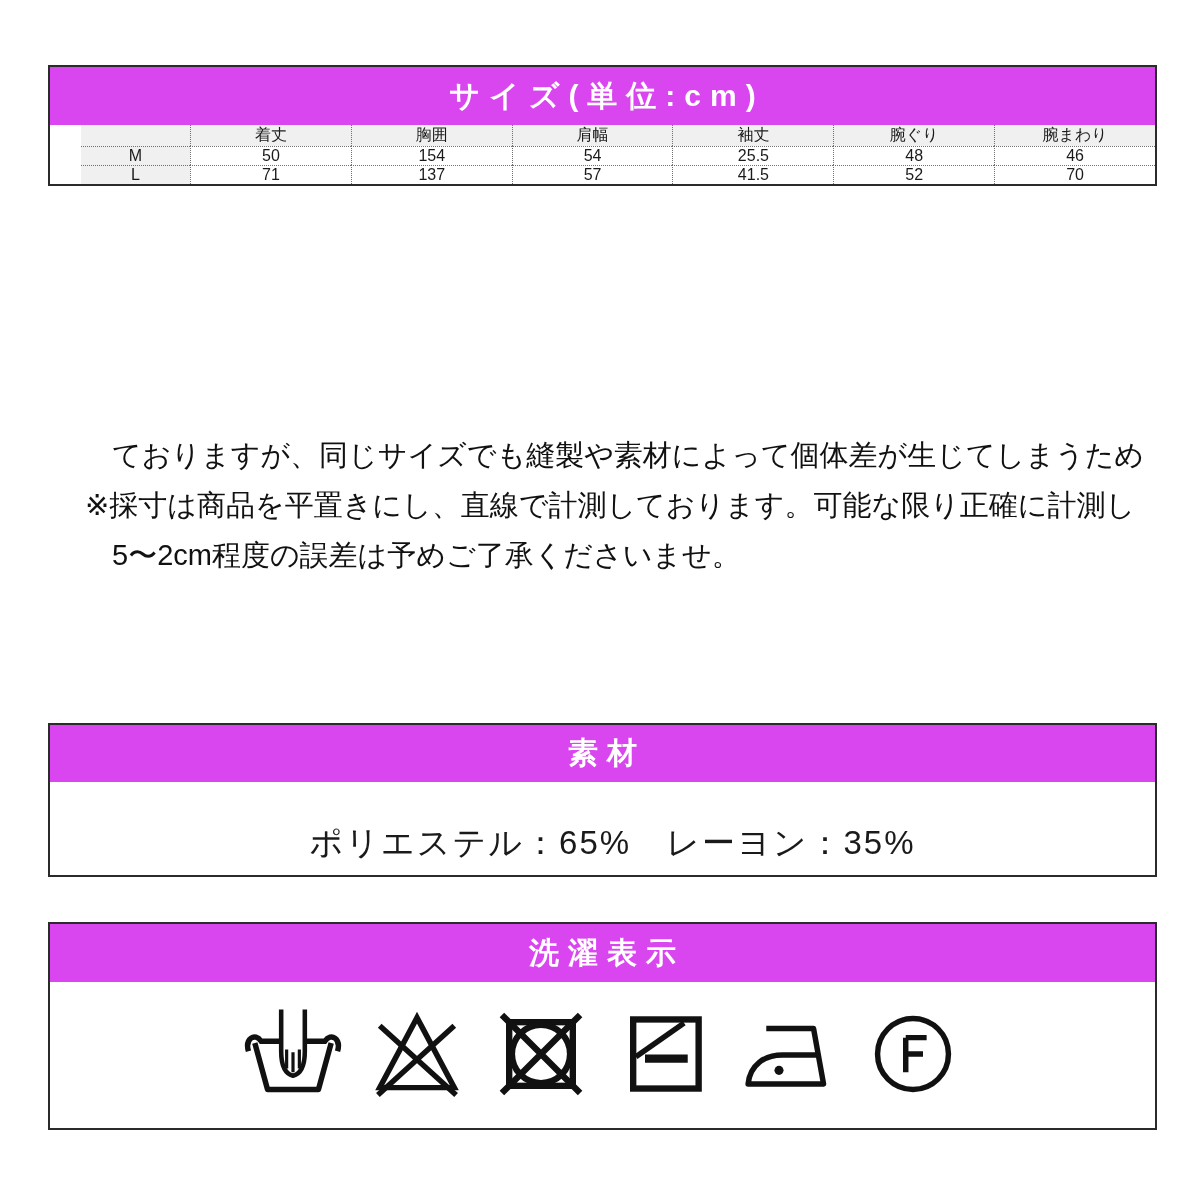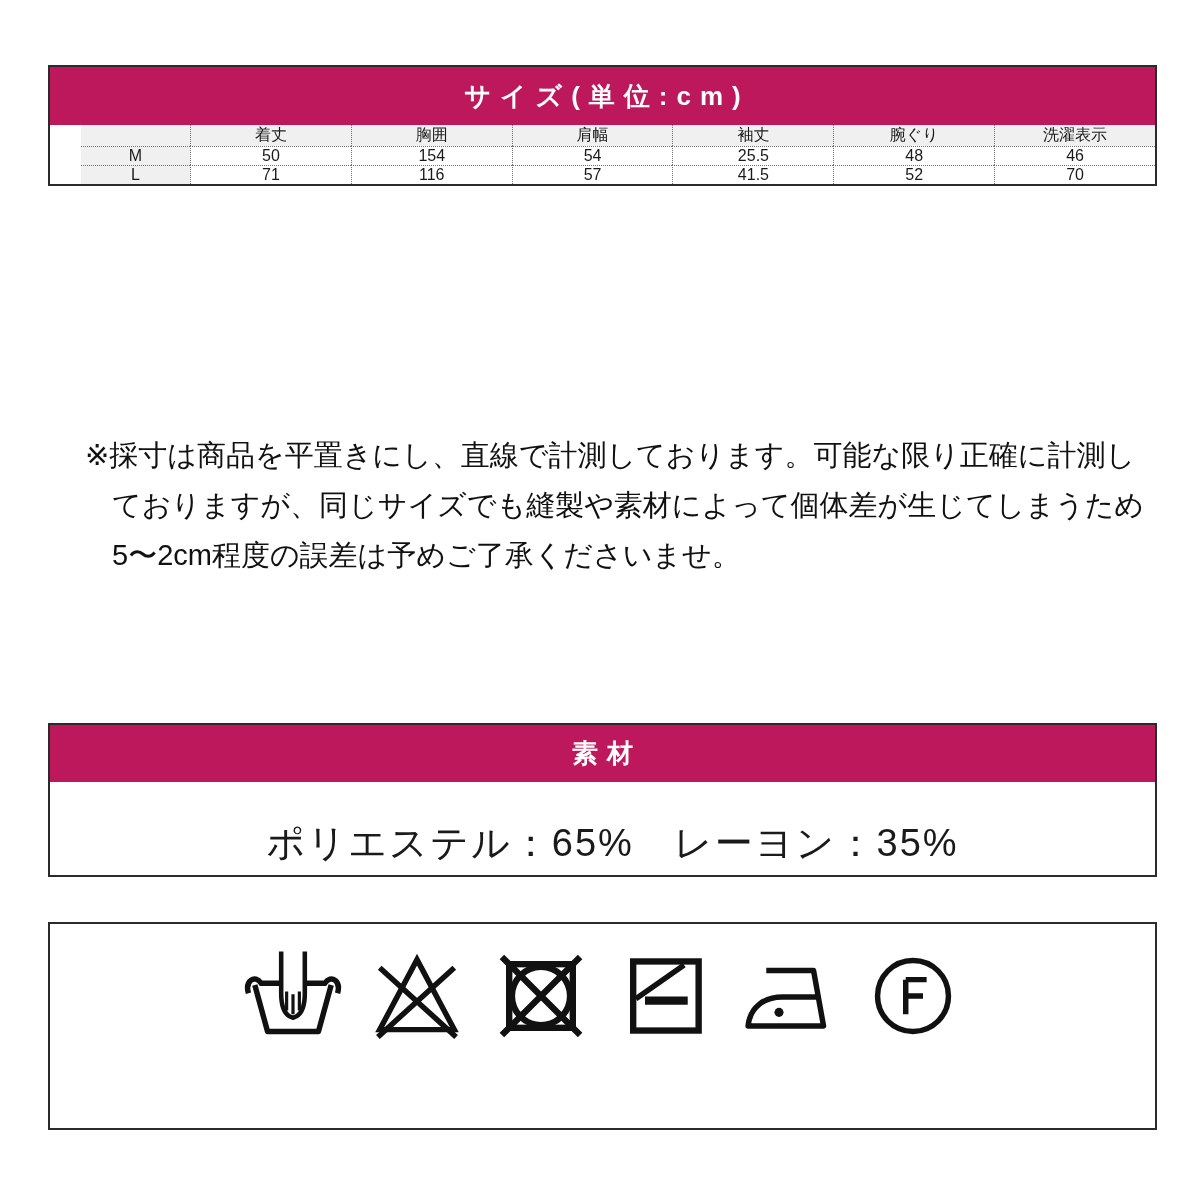--- a/index.html
+++ b/index.html
@@ -3,43 +3,43 @@
 <meta charset="utf-8">
 <style>
   html,body{margin:0;padding:0;background:#fff;}
   .page{
     position:relative;width:1200px;height:1200px;background:#ffffff;
     font-family:"Liberation Sans","DejaVu Sans",sans-serif;color:#1a1a1a;overflow:hidden;
   }
   
   .boxed{position:absolute;left:48px;width:1109px;border:2px solid #2b2b2b;box-sizing:border-box;background:#fff;}
   .bar{
-    background:#be185d;color:#fff;display:flex;align-items:center;justify-content:center;
-    font-weight:bold;font-size:26px;letter-spacing:9px;text-indent:9px;
+    background:#d946ef;color:#fff;display:flex;align-items:center;justify-content:center;
+    font-weight:bold;font-size:30px;letter-spacing:9px;text-indent:9px;
   }
   
   .size-section{top:65px;}
   .size-section .bar{height:58px;}
   .size-grid{display:grid;grid-template-columns:109px repeat(6,1fr);margin-left:31px;}
   .cell{
     display:flex;align-items:center;justify-content:center;box-sizing:border-box;background:#fff;
   }
   .cell.gray{background:#f0f0f0;}
   .cell.vline{border-left:1px dotted #707070;}
   .cell.hline{border-top:1px dotted #707070;}
   
   .note{position:absolute;left:85px;width:1000px;font-size:29px;color:#111;}
   .note-1{top:430px;}
   .note-2{top:605px;}
   .note-line{line-height:50px;white-space:nowrap;}
   .note-line.cont{padding-left:27px;}
   
   .material-section{top:723px;height:154px;}
   .material-section .bar{height:57px;}
-  .material-body{height:122px;display:flex;align-items:center;justify-content:center;font-size:38px;letter-spacing:2px;margin-left:20px;}
+  .material-body{height:122px;display:flex;align-items:center;justify-content:center;font-size:33px;letter-spacing:2px;margin-left:20px;}
   
   .washing-section{top:922px;height:208px;}
   .washing-section .bar{height:58px;}
   .washing-body{height:144px;display:flex;align-items:center;justify-content:center;gap:24px;}
   .care-icon{width:100px;height:104px;display:block;}
 </style>
 </head>
 <body>
 
 <div class="page">
@@ -49,55 +49,58 @@
       <span>サイズ(単位:cm)</span>
     </div>
     <div class="size-grid">
 
       <div class="cell gray head-row"></div>
       <div class="cell gray vline head-row">着丈</div>
       <div class="cell gray vline head-row">胸囲</div>
       <div class="cell gray vline head-row">肩幅</div>
       <div class="cell gray vline head-row">袖丈</div>
       <div class="cell gray vline head-row">腕ぐり</div>
-      <div class="cell gray vline head-row">洗濯表示</div>
+      <div class="cell gray vline head-row">腕まわり</div>
 
       <div class="cell gray hline data-row size-label">M</div>
       <div class="cell vline hline data-row">50</div>
       <div class="cell vline hline data-row">154</div>
       <div class="cell vline hline data-row">54</div>
       <div class="cell vline hline data-row">25.5</div>
       <div class="cell vline hline data-row">48</div>
       <div class="cell vline hline data-row">46</div>
 
       <div class="cell gray hline data-row size-label">L</div>
       <div class="cell vline hline data-row">71</div>
-      <div class="cell vline hline data-row">116</div>
+      <div class="cell vline hline data-row">137</div>
       <div class="cell vline hline data-row">57</div>
       <div class="cell vline hline data-row">41.5</div>
       <div class="cell vline hline data-row">52</div>
       <div class="cell vline hline data-row">70</div>
     </div>
   </section>
 
   <div class="note note-1">
+    <div class="note-line cont">ておりますが、同じサイズでも縫製や素材によって個体差が生じてしまうため</div>
     <div class="note-line">※採寸は商品を平置きにし、直線で計測しております。可能な限り正確に計測し</div>
-    <div class="note-line cont">ておりますが、同じサイズでも縫製や素材によって個体差が生じてしまうため</div>
     <div class="note-line cont">5〜2cm程度の誤差は予めご了承くださいませ。</div>
   </div>
 
 
   <section class="boxed material-section">
     <div class="bar">
       <span>素材</span>
     </div>
     <div class="material-body">ポリエステル：65%　レーヨン：35%</div>
   </section>
 
   <section class="boxed washing-section">
+    <div class="bar">
+      <span>洗濯表示</span>
+    </div>
     <div class="washing-body">
 
       <svg class="care-icon" viewBox="0 0 110 110">
         <path d="M6,52 C2,38 13,31 20,41 L90,41 C97,31 108,38 104,52" fill="none" stroke="#111" stroke-width="6"></path>
         <path d="M13,43 L27,94 L83,94 L97,43" fill="none" stroke="#111" stroke-width="6" stroke-linejoin="round"></path>
         <path d="M42,6 L42,52 C42,69 47,77 55,79 C63,77 68,69 68,52 L68,6" fill="#fff" stroke="#111" stroke-width="5" stroke-linejoin="round"></path>
         <path d="M48,50 L48,71 M55,53 L55,75 M62,50 L62,71" fill="none" stroke="#111" stroke-width="3.5"></path>
       </svg>
 
       <svg class="care-icon" viewBox="0 0 110 110">

